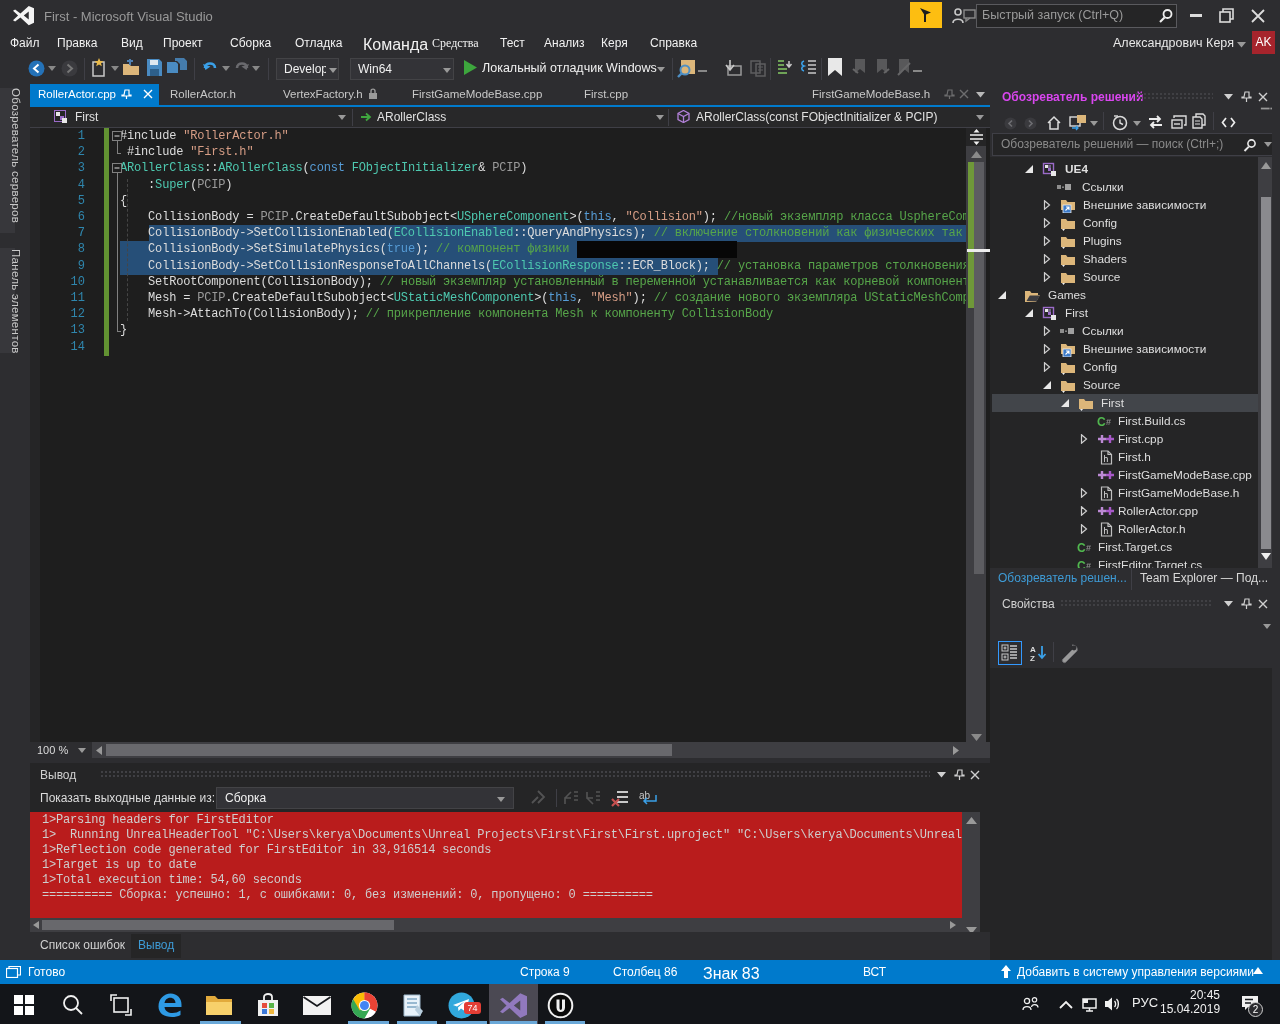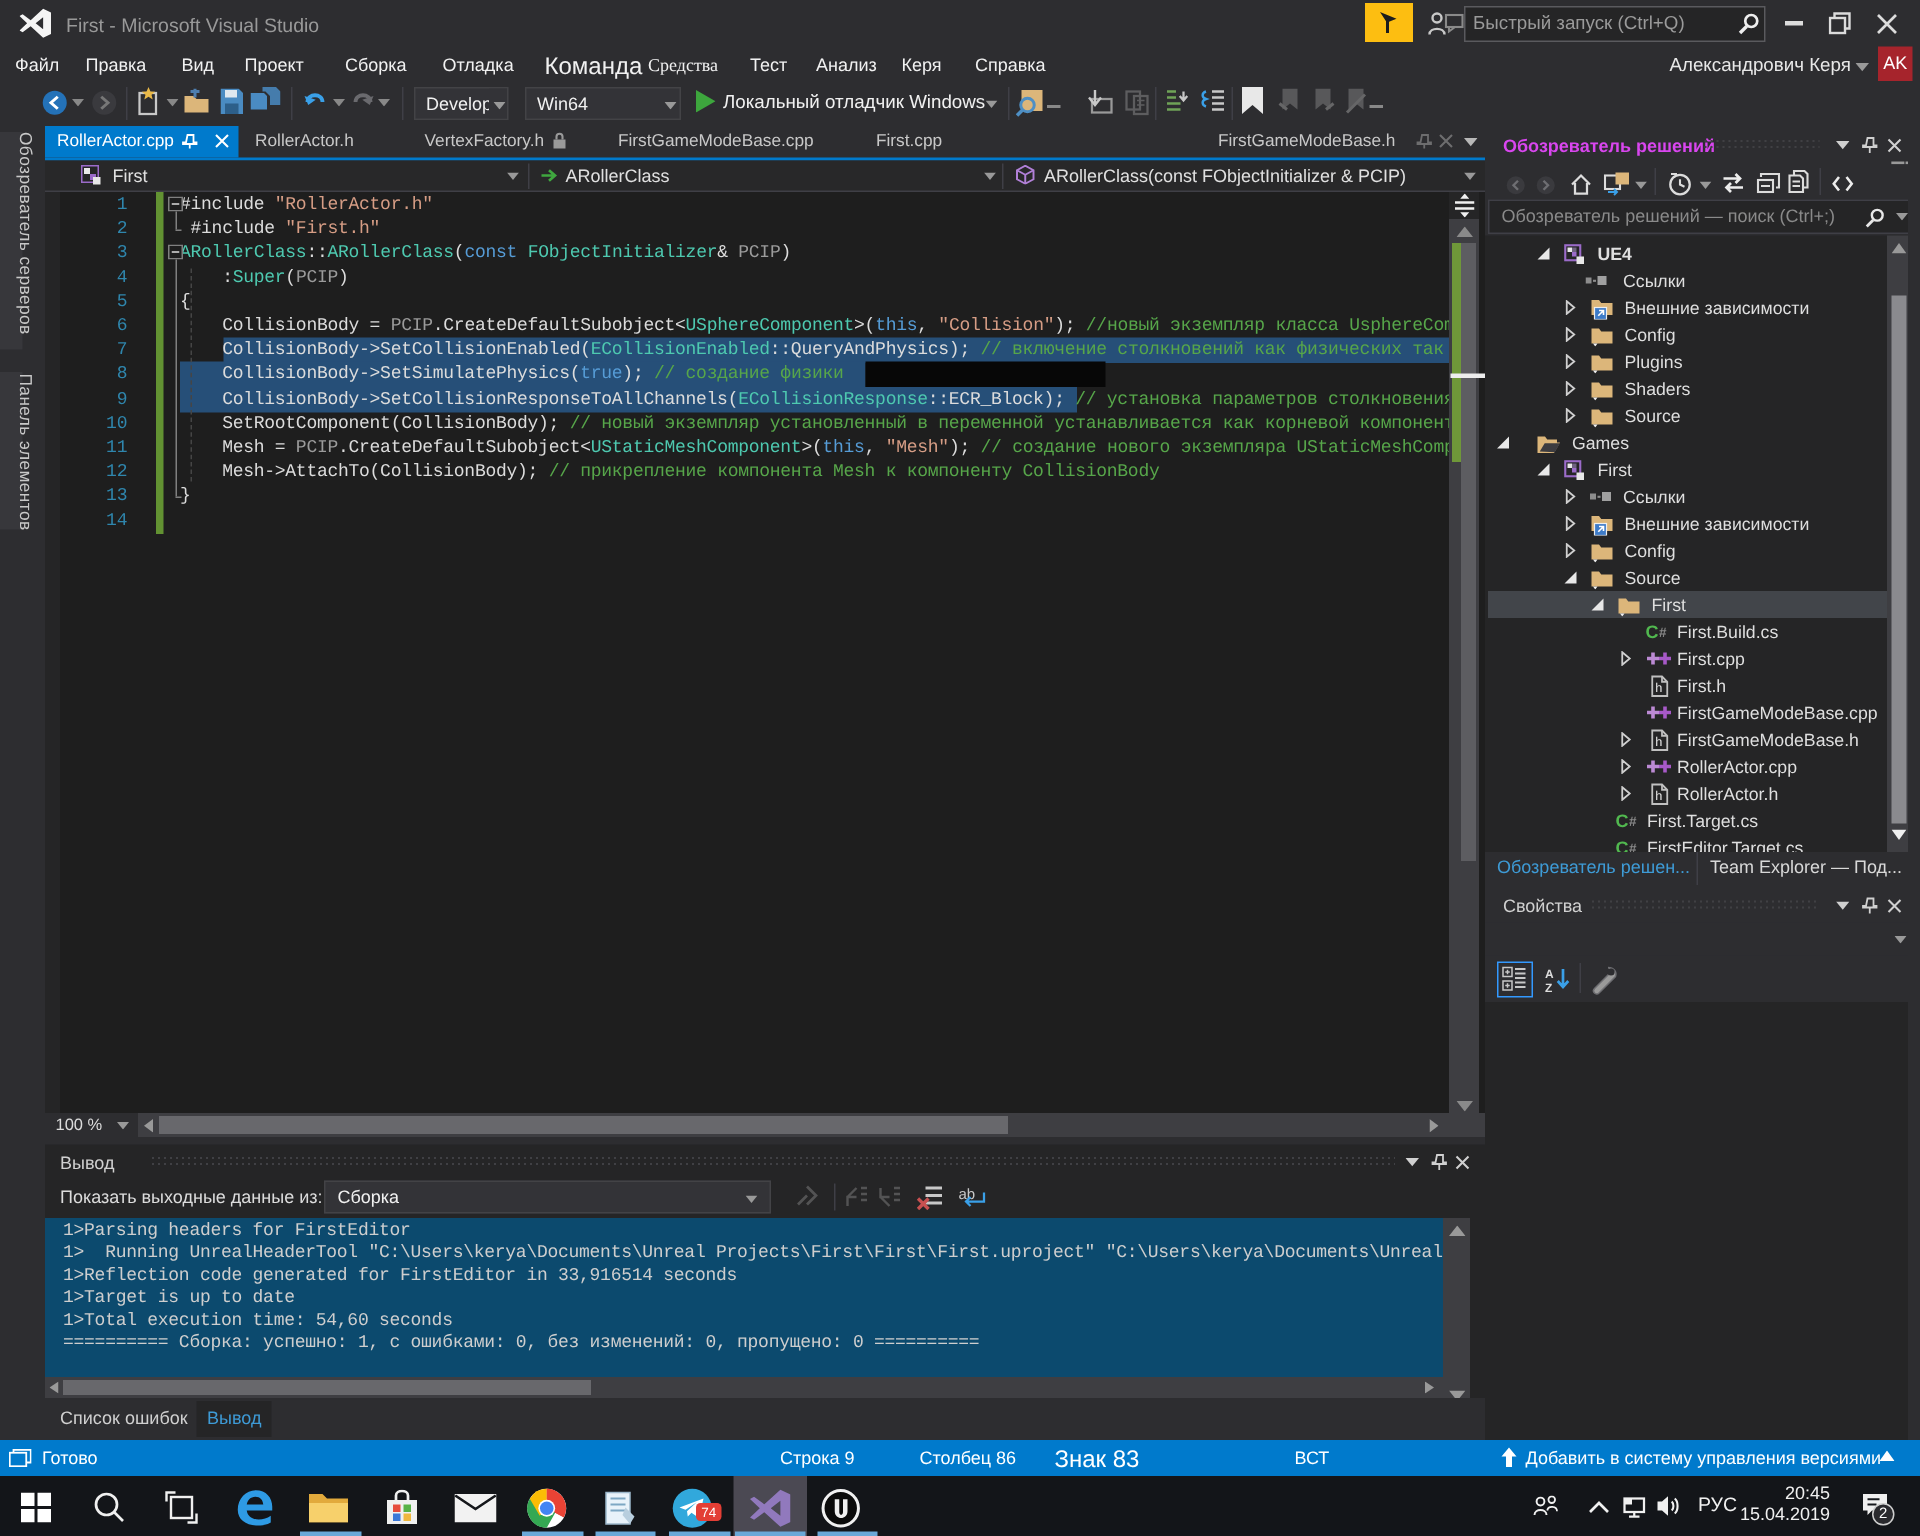--- a/index.html
+++ b/index.html
@@ -266,21 +266,21 @@
 <div class="abs" style="left:577px;top:241.4px;width:160px;height:16.5px;background:#070707;"></div>
 <div class="abs" style="left:120px;top:257.6px;width:598px;height:17px;background:#264f78;"></div>
 <div class="abs" style="left:30px;top:128px;width:938px;height:612px;overflow:hidden;">
 <div class="codeline" style="left:90px;top:0.0px;"><span class="w">#include </span><span class="s">"RollerActor.h"</span></div>
 <div class="codeline" style="left:90px;top:16.2px;"><span class="w"> #include </span><span class="s">"First.h"</span></div>
 <div class="codeline" style="left:90px;top:32.4px;"><span class="t">ARollerClass</span><span class="w">::</span><span class="t">ARollerClass</span><span class="w">(</span><span class="k">const</span> <span class="t">FObjectInitializer</span><span class="w">&amp; </span><span class="g">PCIP</span><span class="w">)</span></div>
 <div class="codeline" style="left:90px;top:48.6px;"><span class="w">    :</span><span class="t">Super</span><span class="w">(</span><span class="g">PCIP</span><span class="w">)</span></div>
 <div class="codeline" style="left:90px;top:64.8px;"><span class="w">{</span></div>
 <div class="codeline" style="left:90px;top:81.0px;"><span class="w">    CollisionBody = </span><span class="g">PCIP</span><span class="w">.CreateDefaultSubobject&lt;</span><span class="t">USphereComponent</span><span class="w">&gt;(</span><span class="k">this</span><span class="w">, </span><span class="s">"Collision"</span><span class="w">); </span><span class="c">//новый экземпляр класса UsphereComponent</span></div>
 <div class="codeline" style="left:90px;top:97.2px;"><span class="w">    CollisionBody-&gt;SetCollisionEnabled(</span><span class="t">ECollisionEnabled</span><span class="w">::QueryAndPhysics); </span><span class="c">// включение столкновений как физических так</span></div>
-<div class="codeline" style="left:90px;top:113.4px;"><span class="w">    CollisionBody-&gt;SetSimulatePhysics(</span><span class="k">true</span><span class="w">); </span><span class="c">// создание физики</span></div>
+<div class="codeline" style="left:90px;top:113.4px;"><span class="w">    CollisionBody-&gt;SetSimulatePhysics(</span><span class="k">true</span><span class="w">); </span><span class="c">// компонент физики</span></div>
 <div class="codeline" style="left:90px;top:129.6px;"><span class="w">    CollisionBody-&gt;SetCollisionResponseToAllChannels(</span><span class="t">ECollisionResponse</span><span class="w">::ECR_Block); </span><span class="c">// установка параметров столкновения</span></div>
 <div class="codeline" style="left:90px;top:145.8px;"><span class="w">    SetRootComponent(CollisionBody); </span><span class="c">// новый экземпляр установленный в переменной устанавливается как корневой компонент</span></div>
 <div class="codeline" style="left:90px;top:162.0px;"><span class="w">    Mesh = </span><span class="g">PCIP</span><span class="w">.CreateDefaultSubobject&lt;</span><span class="t">UStaticMeshComponent</span><span class="w">&gt;(</span><span class="k">this</span><span class="w">, </span><span class="s">"Mesh"</span><span class="w">); </span><span class="c">// создание нового экземпляра UStaticMeshComp</span></div>
 <div class="codeline" style="left:90px;top:178.2px;"><span class="w">    Mesh-&gt;AttachTo(CollisionBody); </span><span class="c">// прикрепление компонента Mesh к компоненту CollisionBody</span></div>
 <div class="codeline" style="left:90px;top:194.4px;"><span class="w">}</span></div>
 </div>
 
 <svg class="abs" style="left:112px;top:131px;" width="10" height="10" viewBox="0 0 10 10">
  <rect x="0.5" y="0.5" width="9" height="9" fill="#1e1e1e" stroke="#808080"></rect>
     <path d="M2.5 5 L7.5 5" stroke="#dcdcdc"></path>
@@ -356,21 +356,21 @@
  <path d="M2 3 L2 9 L8 9 M2 9 L8 15 M11 3 L15 3 M11 7 L15 7 M11 11 L15 11" stroke="#999" stroke-width="1.6" fill="none"></path>
 </svg>
 <svg class="abs" style="left:611px;top:789px;" width="18" height="18" viewBox="0 0 18 18">
  <path d="M6 3 L17 3 M6 8 L17 8 M6 13 L17 13" stroke="#c8c8c8" stroke-width="2"></path>
  <path d="M1 10 L8 17 M8 10 L1 17" stroke="#c75050" stroke-width="2.2"></path>
 </svg>
 <svg class="abs" style="left:639px;top:789px;" width="20" height="18" viewBox="0 0 20 18">
  <text x="0" y="10" font-size="10" fill="#c8c8c8" font-family="Liberation Sans">ab</text>
  <path d="M17 6 L17 12 L5 12 M8 9 L5 12 L8 15" stroke="#3aa0e8" stroke-width="1.5" fill="none"></path>
 </svg>
-<div class="abs" style="left:30px;top:812px;width:932px;height:106px;overflow:hidden;background:#0c4a6e;">
+<div class="abs" style="left:30px;top:812px;width:932px;height:106px;overflow:hidden;background:#b91c1c;">
 <div class="abs mono" style="left:12px;top:1px;height:15px;line-height:15px;font-size:12px;color:#cecece;white-space:pre;letter-spacing:-0.18px;">1&gt;Parsing headers for FirstEditor</div>
 <div class="abs mono" style="left:12px;top:16px;height:15px;line-height:15px;font-size:12px;color:#cecece;white-space:pre;letter-spacing:-0.18px;">1&gt;  Running UnrealHeaderTool "C:\Users\kerya\Documents\Unreal Projects\First\First\First.uproject" "C:\Users\kerya\Documents\Unreal P</div>
 <div class="abs mono" style="left:12px;top:31px;height:15px;line-height:15px;font-size:12px;color:#cecece;white-space:pre;letter-spacing:-0.18px;">1&gt;Reflection code generated for FirstEditor in 33,916514 seconds</div>
 <div class="abs mono" style="left:12px;top:46px;height:15px;line-height:15px;font-size:12px;color:#cecece;white-space:pre;letter-spacing:-0.18px;">1&gt;Target is up to date</div>
 <div class="abs mono" style="left:12px;top:61px;height:15px;line-height:15px;font-size:12px;color:#cecece;white-space:pre;letter-spacing:-0.18px;">1&gt;Total execution time: 54,60 seconds</div>
 <div class="abs mono" style="left:12px;top:76px;height:15px;line-height:15px;font-size:12px;color:#cecece;white-space:pre;letter-spacing:-0.18px;">========== Сборка: успешно: 1, с ошибками: 0, без изменений: 0, пропущено: 0 ==========</div>
 </div>
 
 <div class="abs" style="left:962px;top:812px;width:18px;height:126px;background:#3e3e42;"></div>
 <svg class="abs" style="left:966px;top:817px;" width="11" height="7" viewBox="0 0 11 7">

